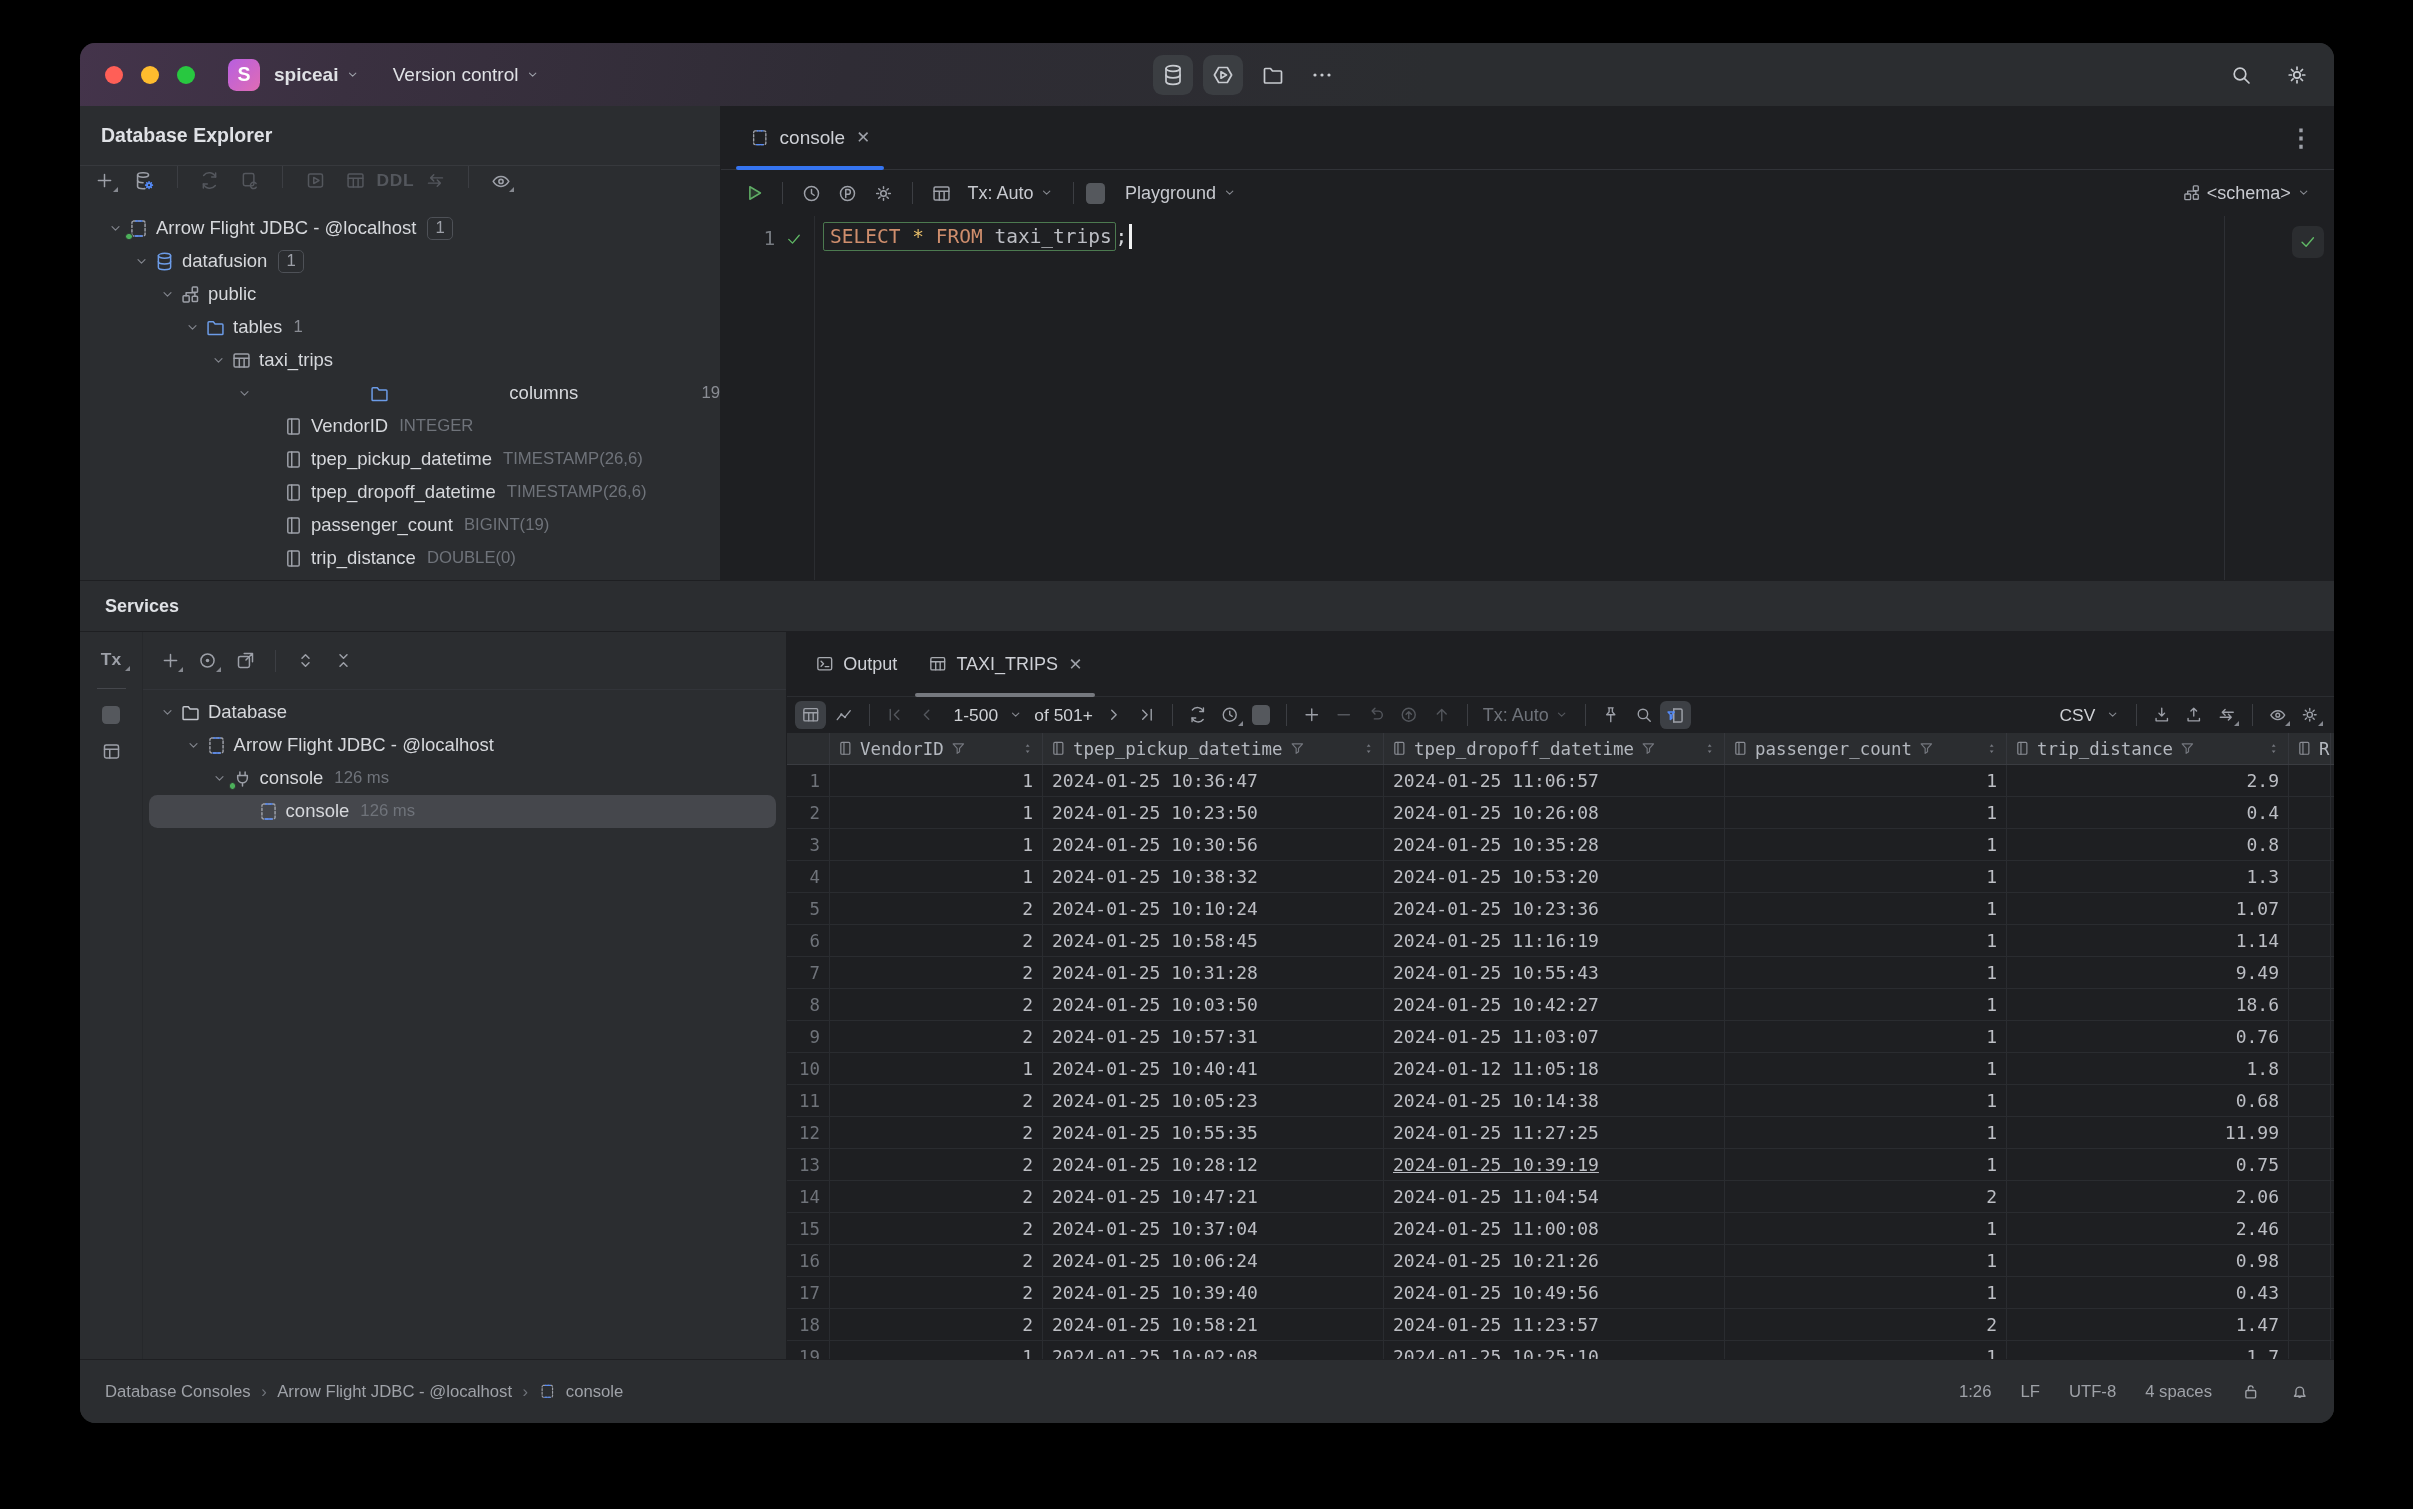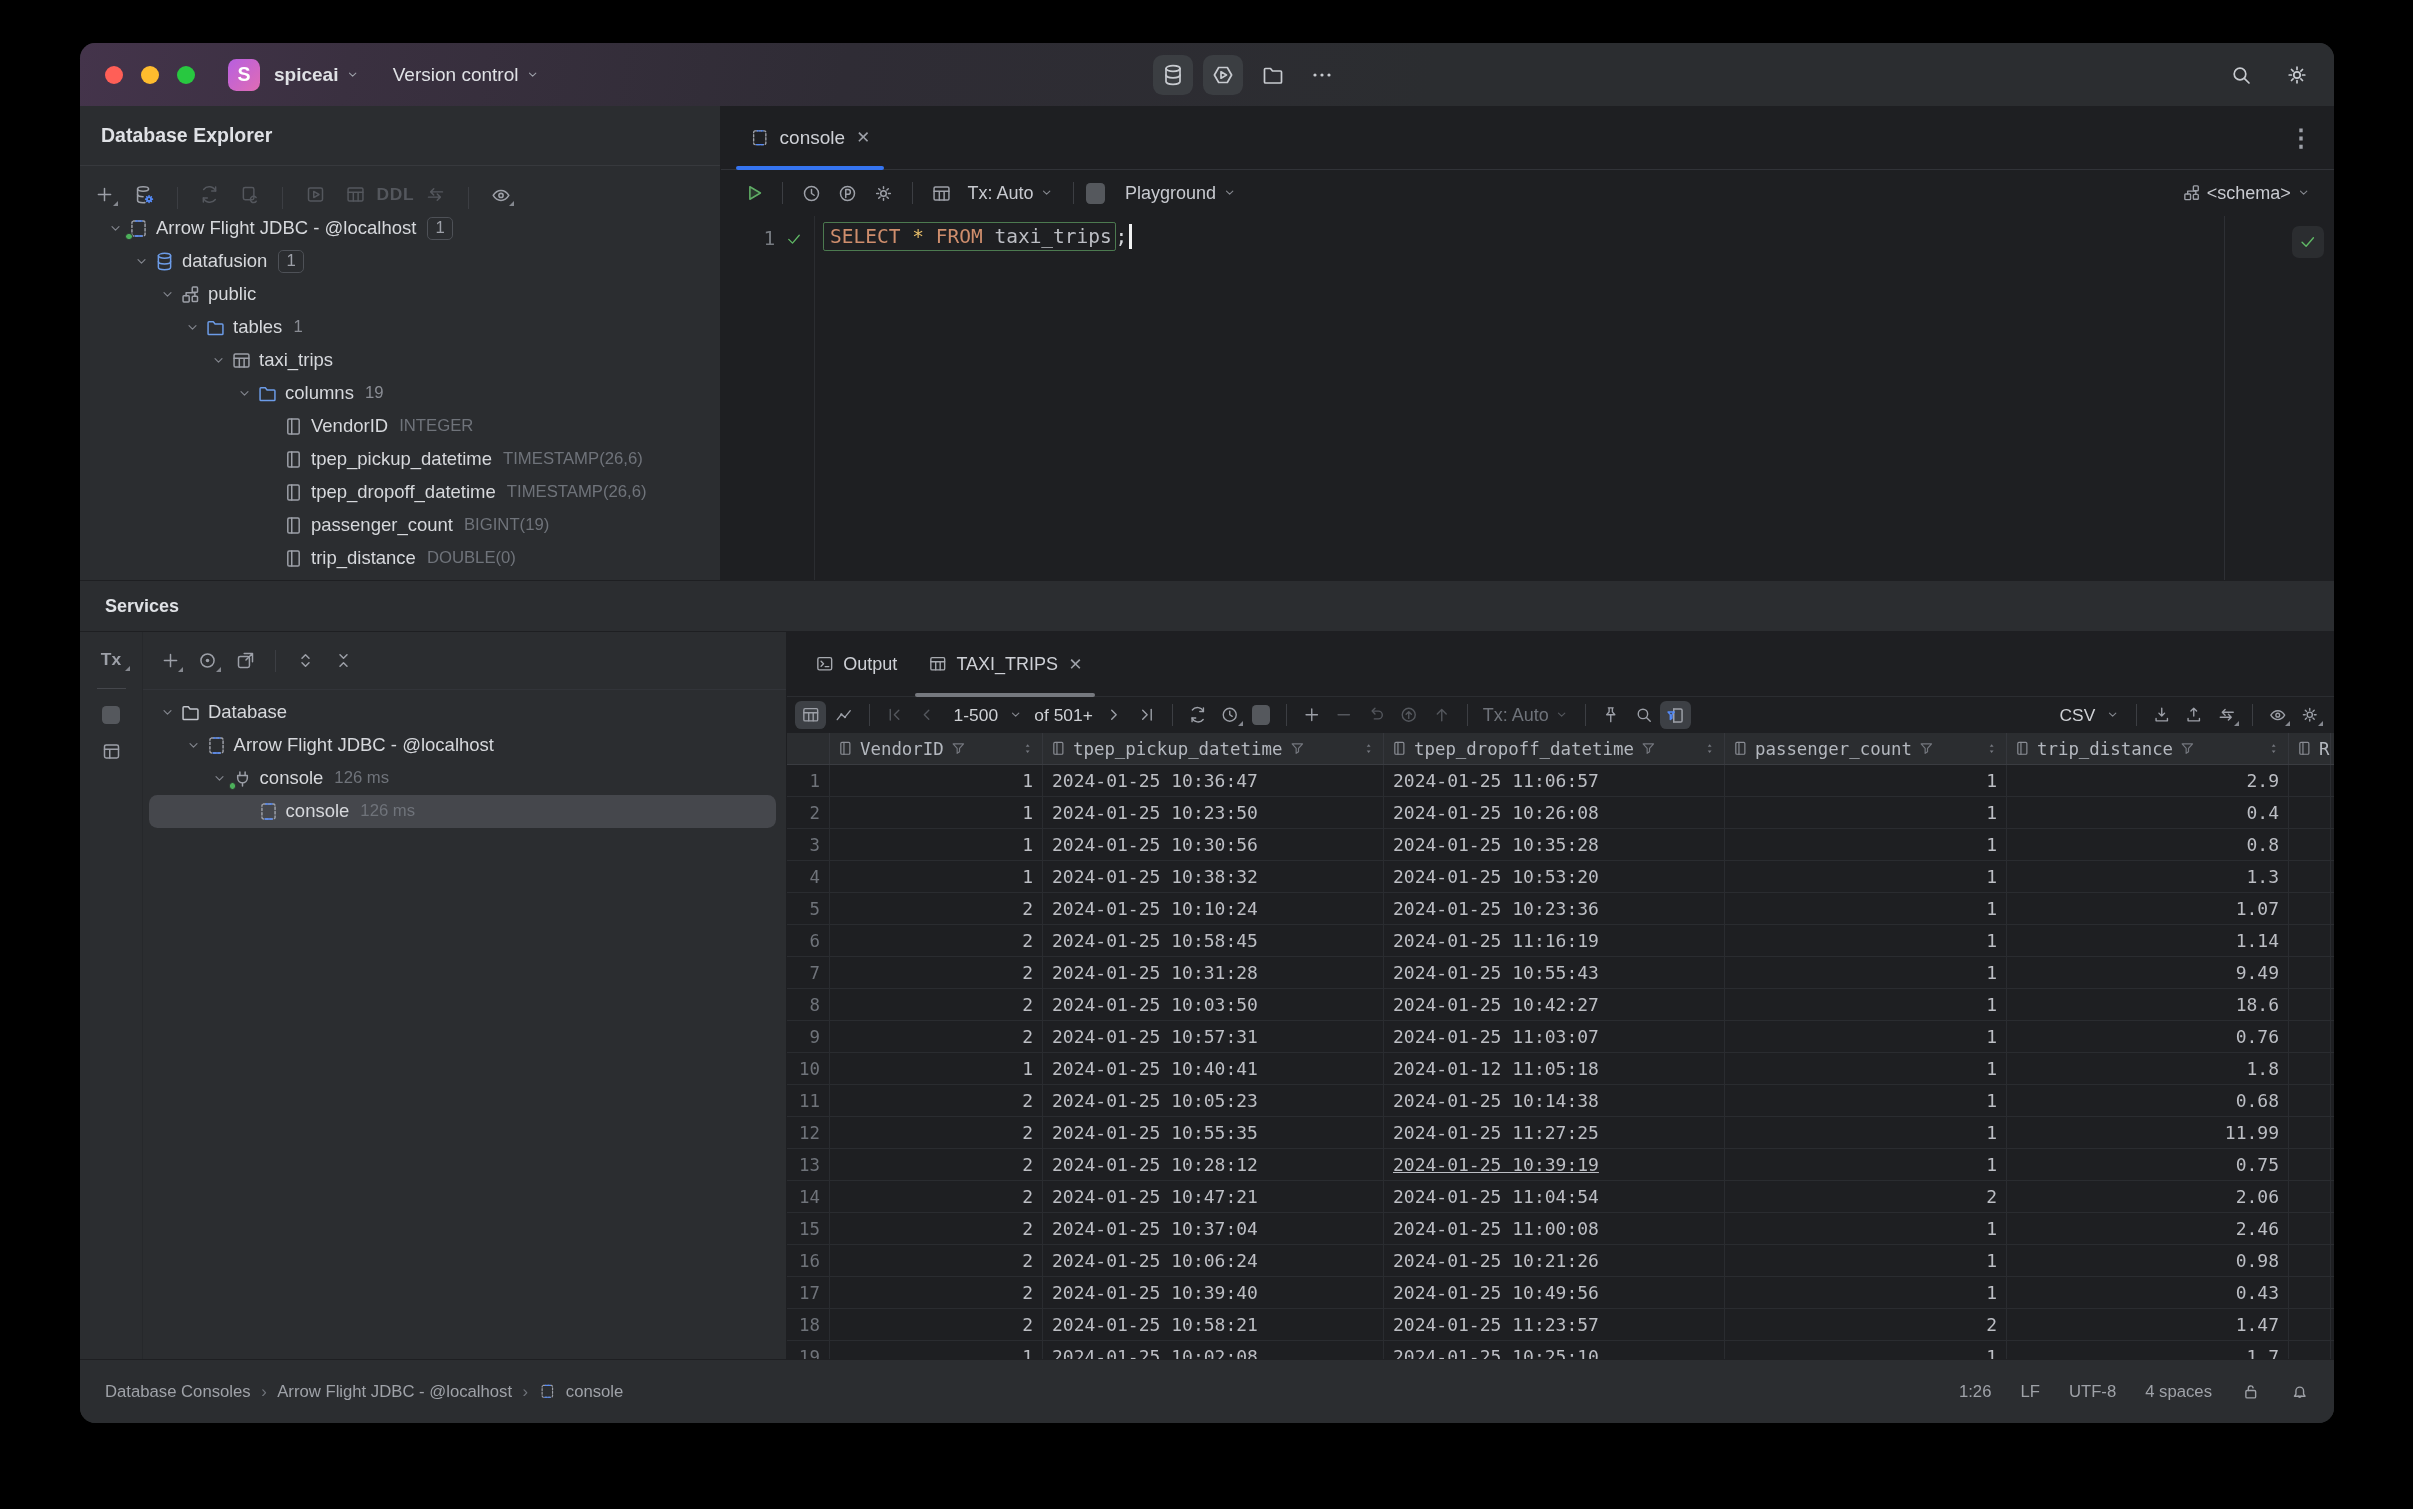--- a/index.html
+++ b/index.html
@@ -31,21 +31,21 @@
   .menu-btn .ic{color:#9da0a8}
   .center-icons{position:absolute;left:1073px;display:flex;gap:9.8px;align-items:center}
   .cbtn{width:40px;height:40px;border-radius:9.8px;display:flex;align-items:center;justify-content:center;color:#c8cbd0}
   .cbtn.bg{background:#3b3e42}
   .right-icons{margin-left:auto;display:flex;gap:32px;color:#c8cbd0;align-items:center}
 
   
   .upper{height:474px;flex:none;display:flex;min-width:0}
   .explorer{width:641px;flex:none;display:flex;flex-direction:column;border-right:0.7px solid #1e1f22}
   .phead{height:60px;flex:none;display:flex;align-items:center;padding:0 21px;font-size:19.5px;font-weight:700;border-bottom:0.7px solid #37393d}
-  .ptool{height:43px;flex:none;display:flex;align-items:flex-end;padding:0 8.4px;gap:8px}
+  .ptool{height:43px;flex:none;display:flex;align-items:flex-start;padding:0 8.4px;gap:8px}
   .ddl{font-size:17.4px;font-weight:700;letter-spacing:0.7px}
   .ptree{flex:1;overflow:hidden;padding-top:2.8px}
 
   .trow{height:33px;display:flex;align-items:center;font-size:18.5px;color:#d6d8dc;white-space:nowrap}
   .trow .chev{width:25px;color:#82858d;display:flex;justify-content:center}
   .trow .chev.empty{visibility:hidden}
   .icw{width:28px;position:relative;display:flex;align-items:center;flex:none;color:#9da0a8}
   .c-blue{color:#6c9ce8}.c-light{color:#c2c5cb}
   .gdot{position:absolute;left:-2.8px;bottom:-1.4px;width:7.7px;height:7.7px;border-radius:50%;background:#4cb05a;border:1.4px solid #2b2d30}
   .badge{margin-left:11px;color:#8a8d94;font-size:16.7px}
@@ -362,21 +362,21 @@
             <span class="icw">
               <span class="ic i30">
                 <svg viewBox="0 0 24 24" fill="none" stroke="currentColor" stroke-width="1.7" stroke-linecap="round" stroke-linejoin="round">
                   <rect x="3.5" y="4.5" width="17" height="15" rx="1.5"></rect>
                   <path d="M3.5 9.5h17M9.5 9.5v10M15 9.5v10"></path>
                 </svg>
               </span>
             </span>
             <span class="tlabel">taxi_trips</span>
           </div>
-          <div class="trow" style="padding-left: 152px;">
+          <div class="trow" style="padding-left: 152px; justify-content: space-between;">
             <span class="ic i24 chev">
               <svg viewBox="0 0 24 24" fill="none" stroke="currentColor" stroke-width="1.7" stroke-linecap="round" stroke-linejoin="round">
                 <path d="M7 9.5 12 14.5 17 9.5"></path>
               </svg>
             </span>
             <span class="icw c-blue">
               <span class="ic i30">
                 <svg viewBox="0 0 24 24" fill="none" stroke="currentColor" stroke-width="1.7" stroke-linecap="round" stroke-linejoin="round">
                   <path d="M3.5 19V6.5a1 1 0 0 1 1-1h5l2 2.5h8a1 1 0 0 1 1 1V19a1 1 0 0 1-1 1h-15a1 1 0 0 1-1-1z"></path>
                 </svg>

